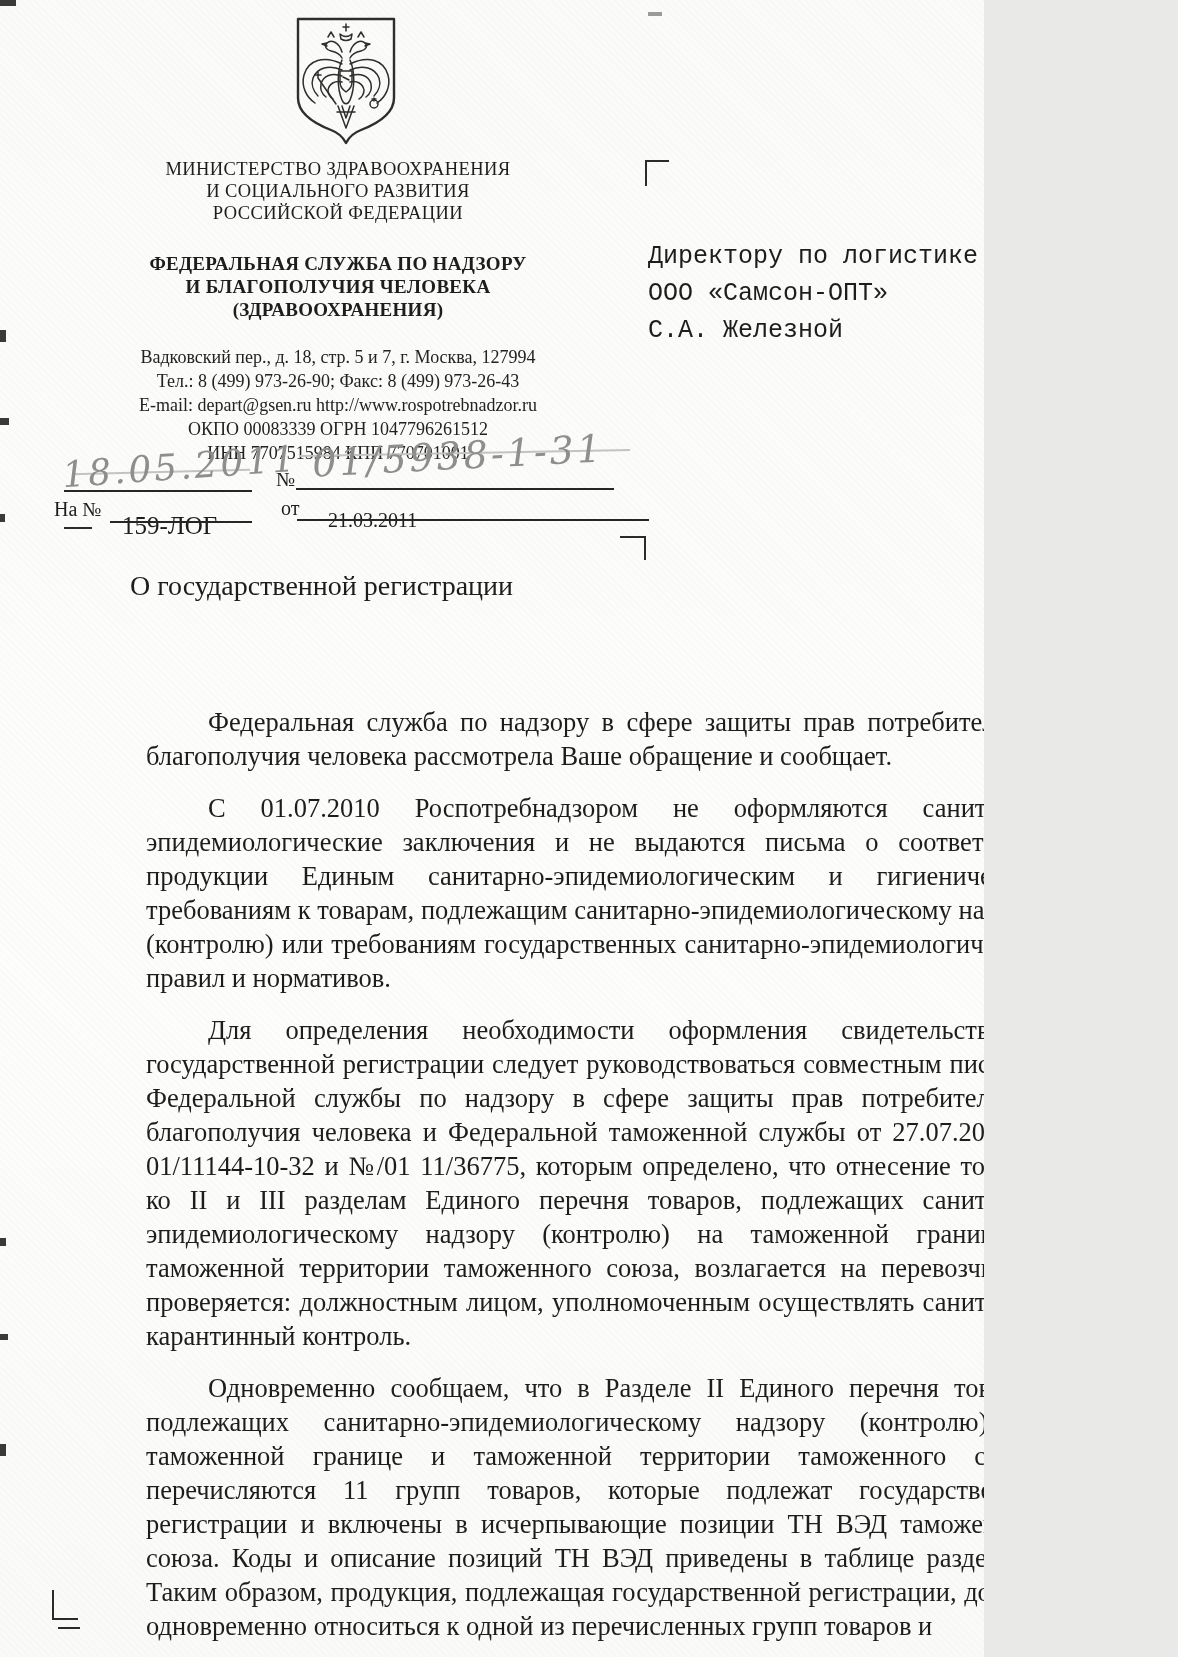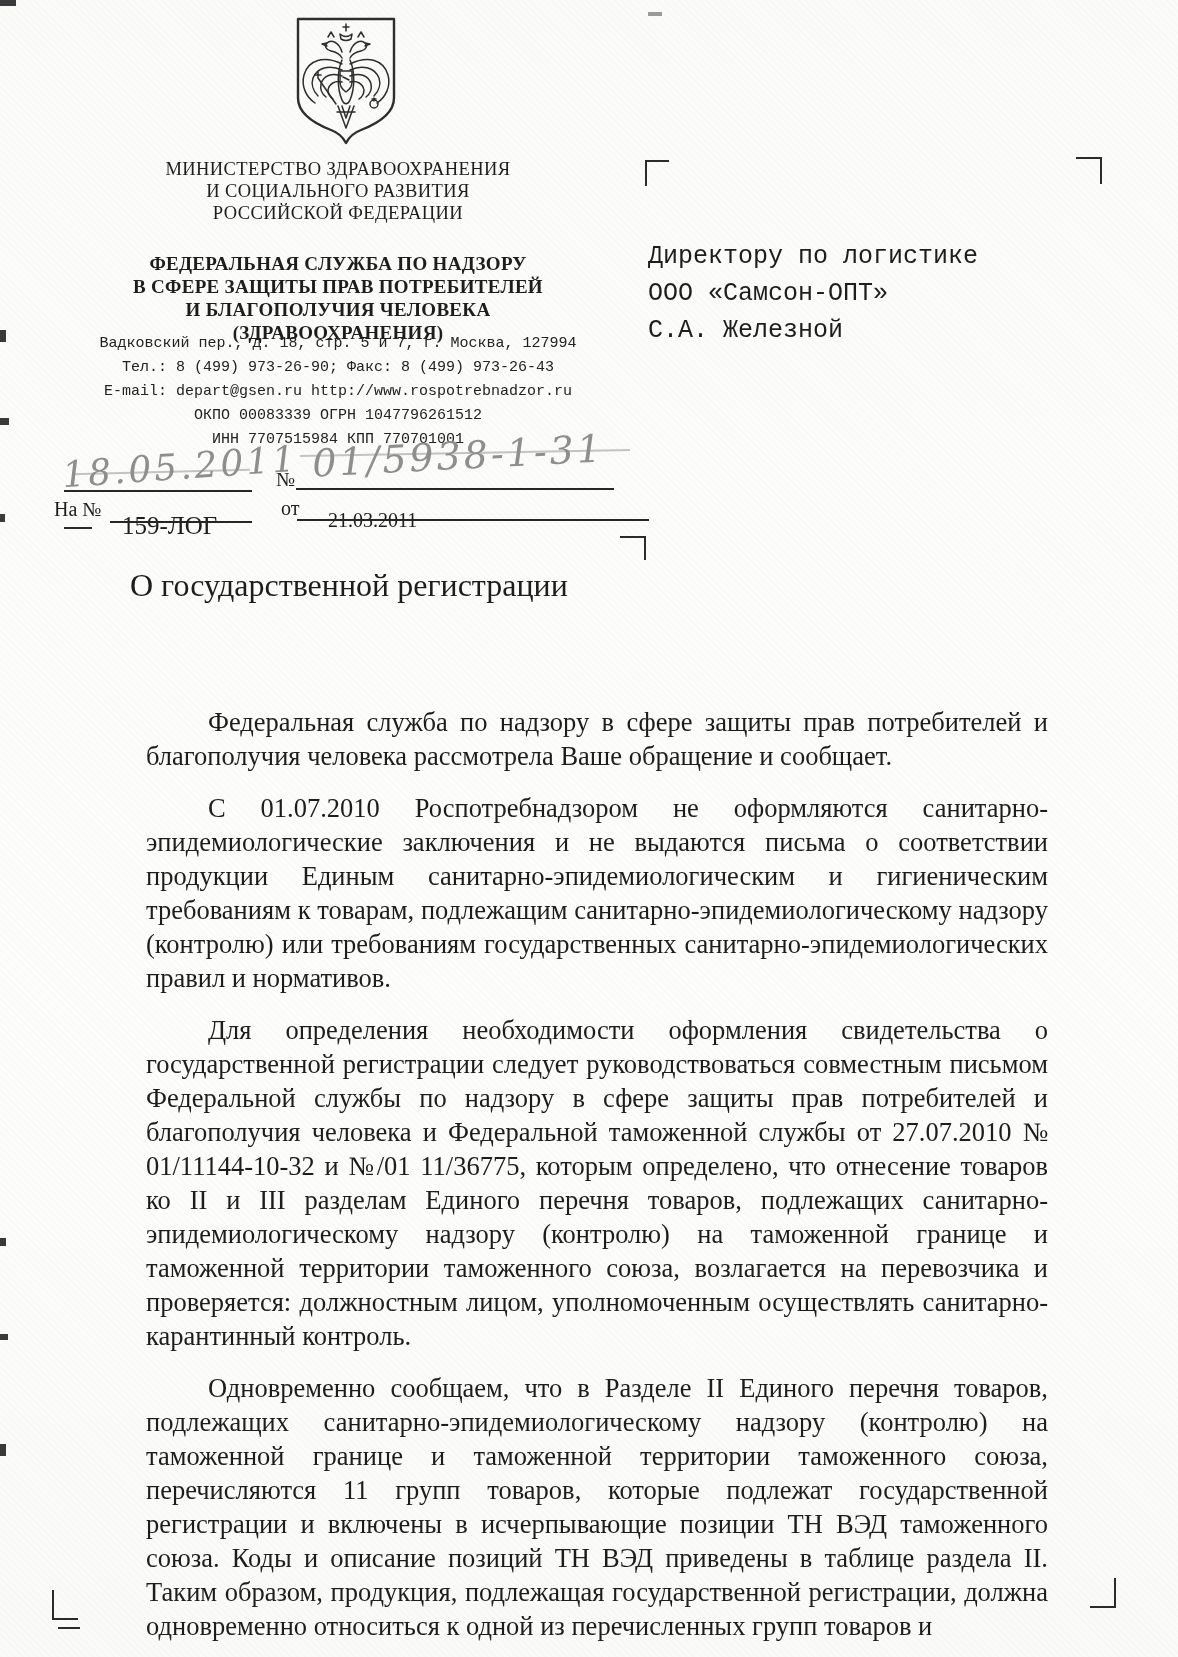--- a/index.html
+++ b/index.html
@@ -1,35 +1,35 @@
 <!DOCTYPE html>
 <html><head>
 <meta charset="utf-8">
 <style>
   html,body{margin:0;padding:0;}
   body{background:#e9e9e7;}
   .page{
-    position:relative; width:1178px; height:1657px;
+    position:relative; width:984px; height:1657px;
     background:linear-gradient(180deg,#fbfbf9 0%,#fdfdfc 60%,#fafaf8 100%);
     font-family:"Liberation Serif","DejaVu Serif",serif;
     color:#1d1d1d; overflow:hidden;
   }
   .page::before{
     content:""; position:absolute; inset:0;
     background:repeating-linear-gradient(45deg, rgba(0,0,0,0.012) 0 2px, transparent 2px 5px);
     pointer-events:none;
   }
   .abs{position:absolute;}
   .center{text-align:center;}
   .lh-col{left:88px; width:500px;}
   .ministry{top:158px; font-size:18.5px; line-height:22px; letter-spacing:.4px;}
   .service{top:252px; font-size:19px; line-height:23px; font-weight:bold; letter-spacing:.3px;}
-  .address{top:332px; font-size:15px; line-height:24px; color:#222;font-family:Liberation Mono, monospace;}
+  .address{top:345px; font-size:18px; line-height:24px; color:#222;}
   .recipient{left:648px; top:238px; font-size:25px; line-height:37px;font-family:Liberation Mono, monospace;}
-  .subject{left:130px; top:568px; font-size:32px; line-height:35px;}
+  .subject{left:130px; top:568px; font-size:28px; line-height:35px;}
   .rule{position:absolute; height:2px; background:#262626;}
   .pencil{position:absolute; height:2px; background:#c3c3c3;}
   .hw{
     position:absolute; font-style:italic; color:#8e8e8e;
     font-family:"DejaVu Serif",serif; white-space:nowrap;
   }
   .hw-date{left:62px; top:446px; font-size:36px; letter-spacing:3px; transform:rotate(-4deg);}
   .hw-num{left:312px; top:434px; font-size:38px; letter-spacing:3px; transform:rotate(-3deg);}
   .ref-label{position:absolute; font-size:20px;}
   .ref-typed{position:absolute; white-space:nowrap;}
@@ -84,21 +84,20 @@
   </div>
 
   <div class="abs lh-col center ministry">
     <div>МИНИСТЕРСТВО ЗДРАВООХРАНЕНИЯ</div>
     <div>И СОЦИАЛЬНОГО РАЗВИТИЯ</div>
     <div>РОССИЙСКОЙ ФЕДЕРАЦИИ</div>
   </div>
 
   <div class="abs lh-col center service">
     <div>ФЕДЕРАЛЬНАЯ СЛУЖБА ПО НАДЗОРУ</div>
-    <div>В СФЕРЕ ЗАЩИТЫ ПРАВ ПОТРЕБИТЕЛЕЙ</div>
     <div>И БЛАГОПОЛУЧИЯ ЧЕЛОВЕКА</div>
     <div>(ЗДРАВООХРАНЕНИЯ)</div>
   </div>
 
   <div class="abs lh-col center address">
     <div>Вадковский пер., д. 18, стр. 5 и 7,  г. Москва, 127994</div>
     <div>Тел.: 8 (499) 973-26-90; Факс: 8 (499) 973-26-43</div>
     <div>E-mail: depart@gsen.ru  http://www.rospotrebnadzor.ru</div>
     <div>ОКПО 00083339  ОГРН 1047796261512</div>
     <div>ИНН 7707515984  КПП 770701001</div>

